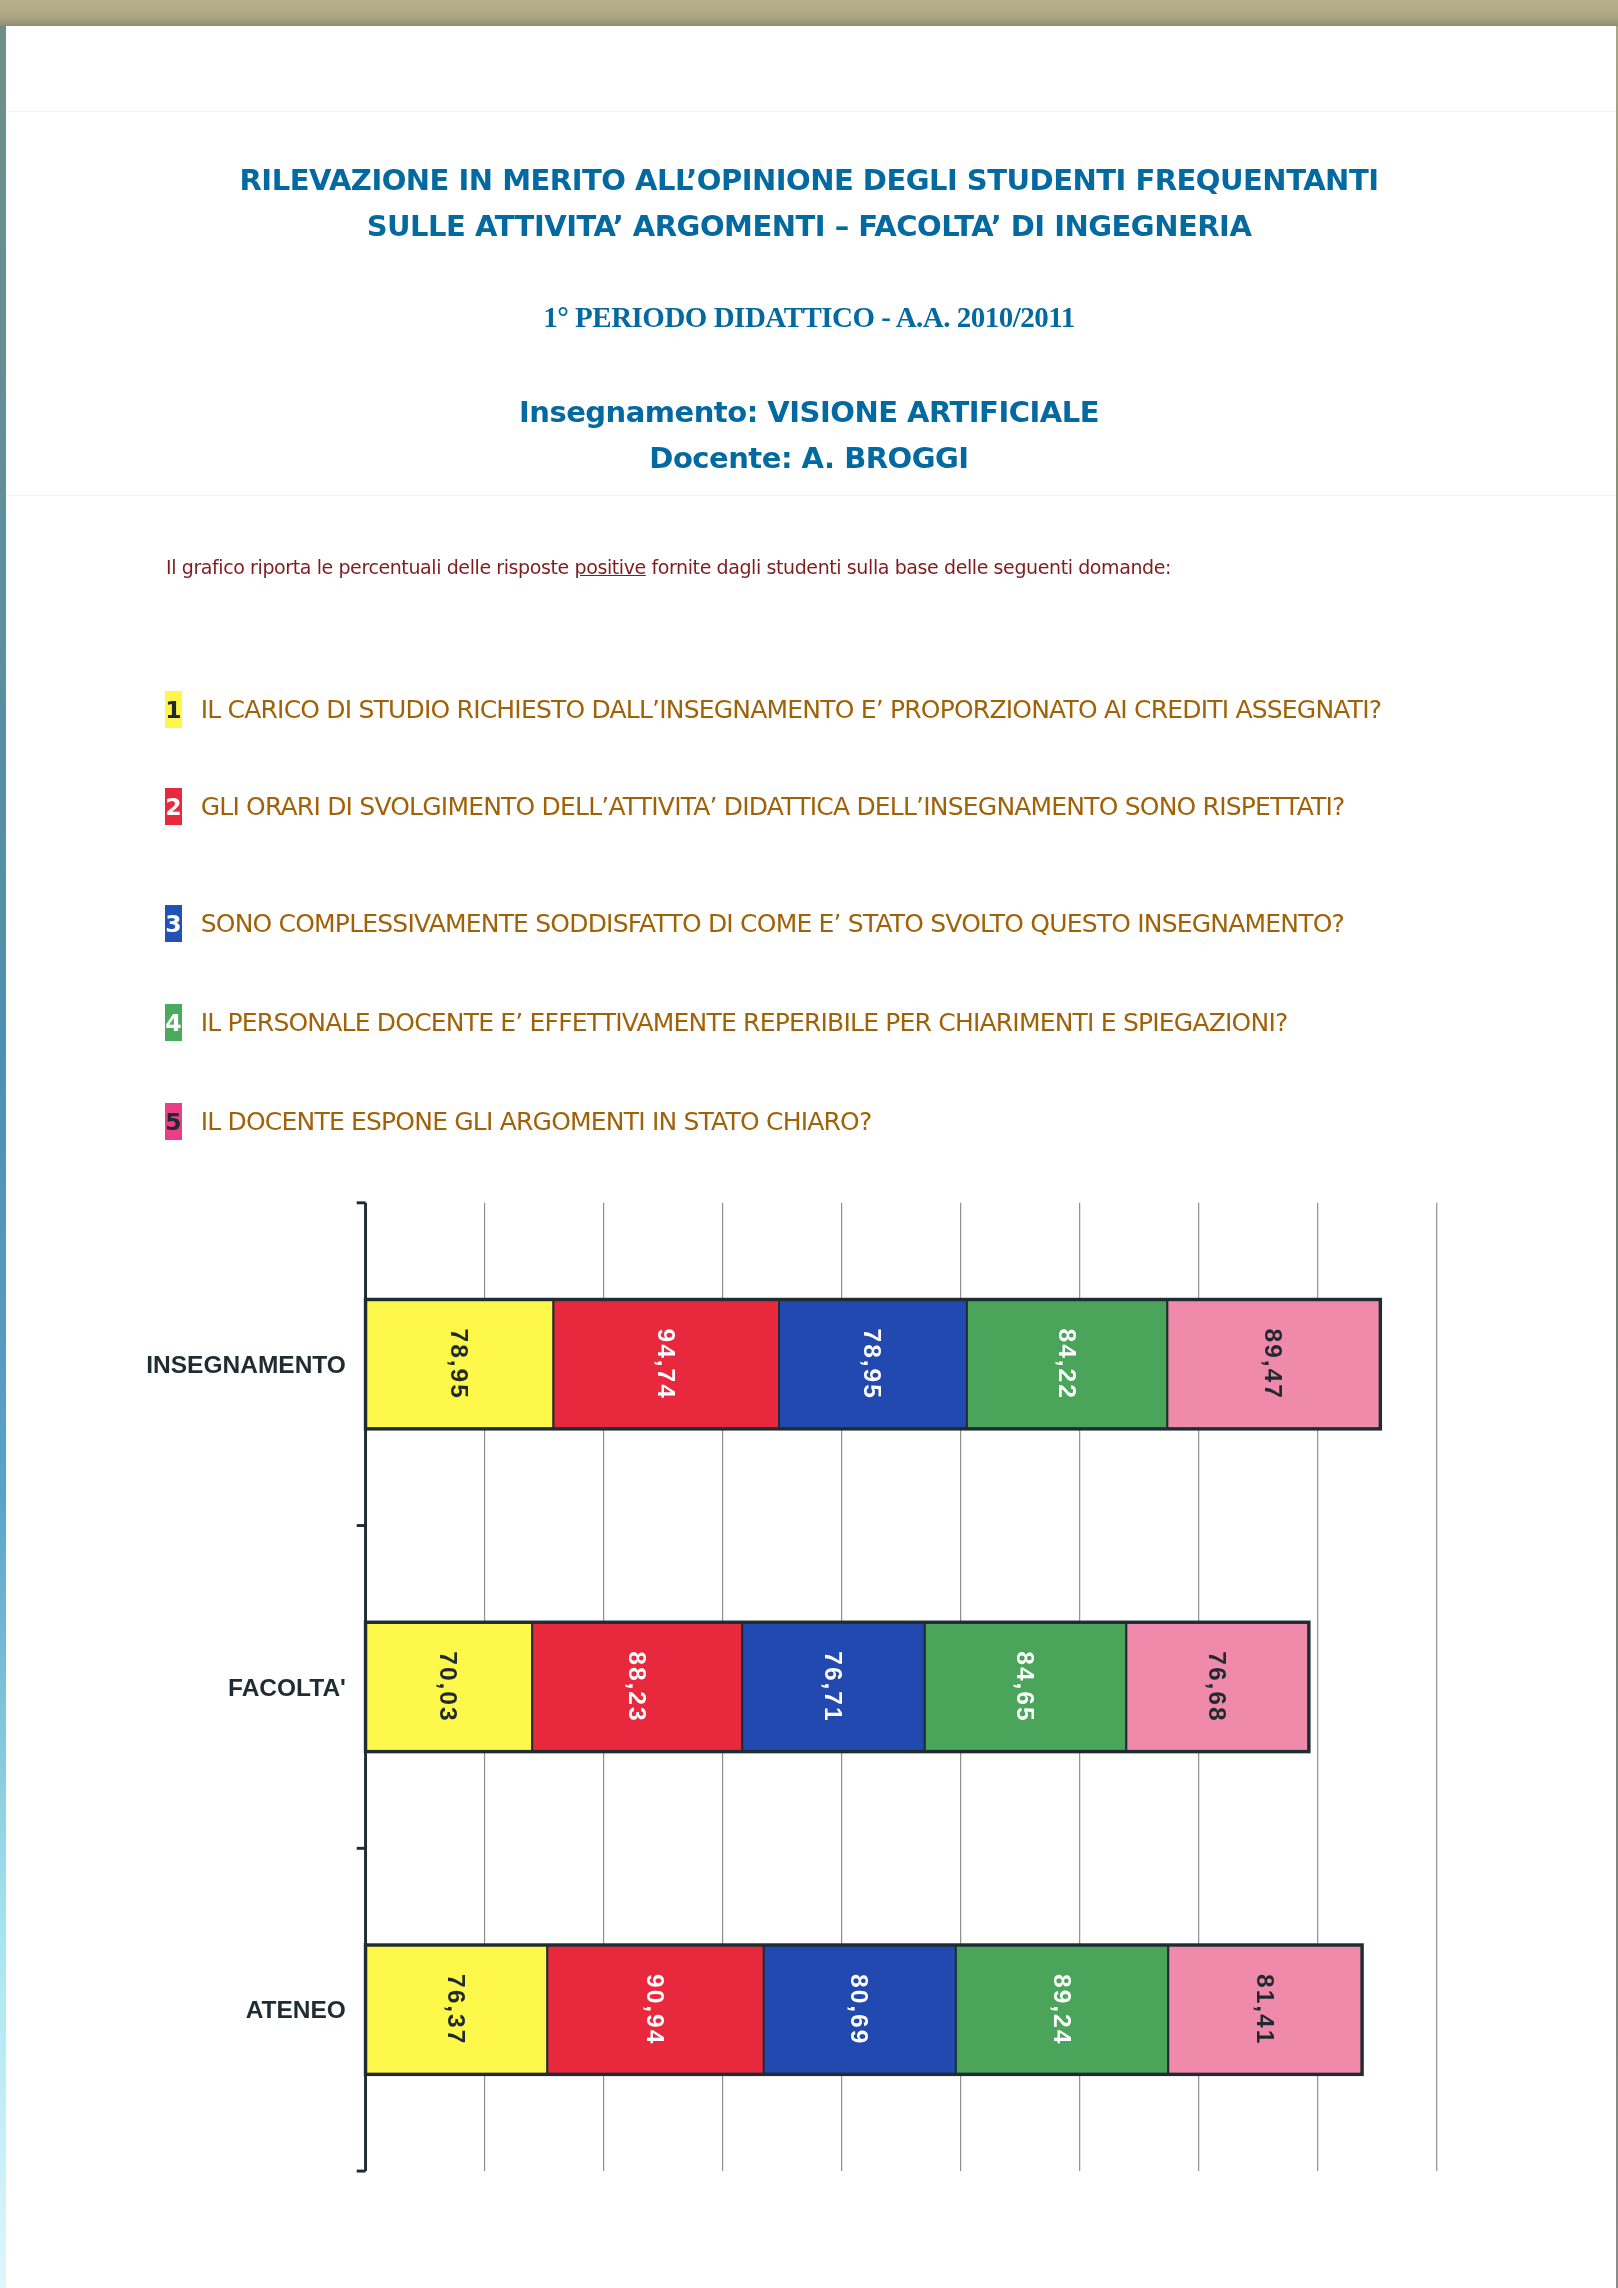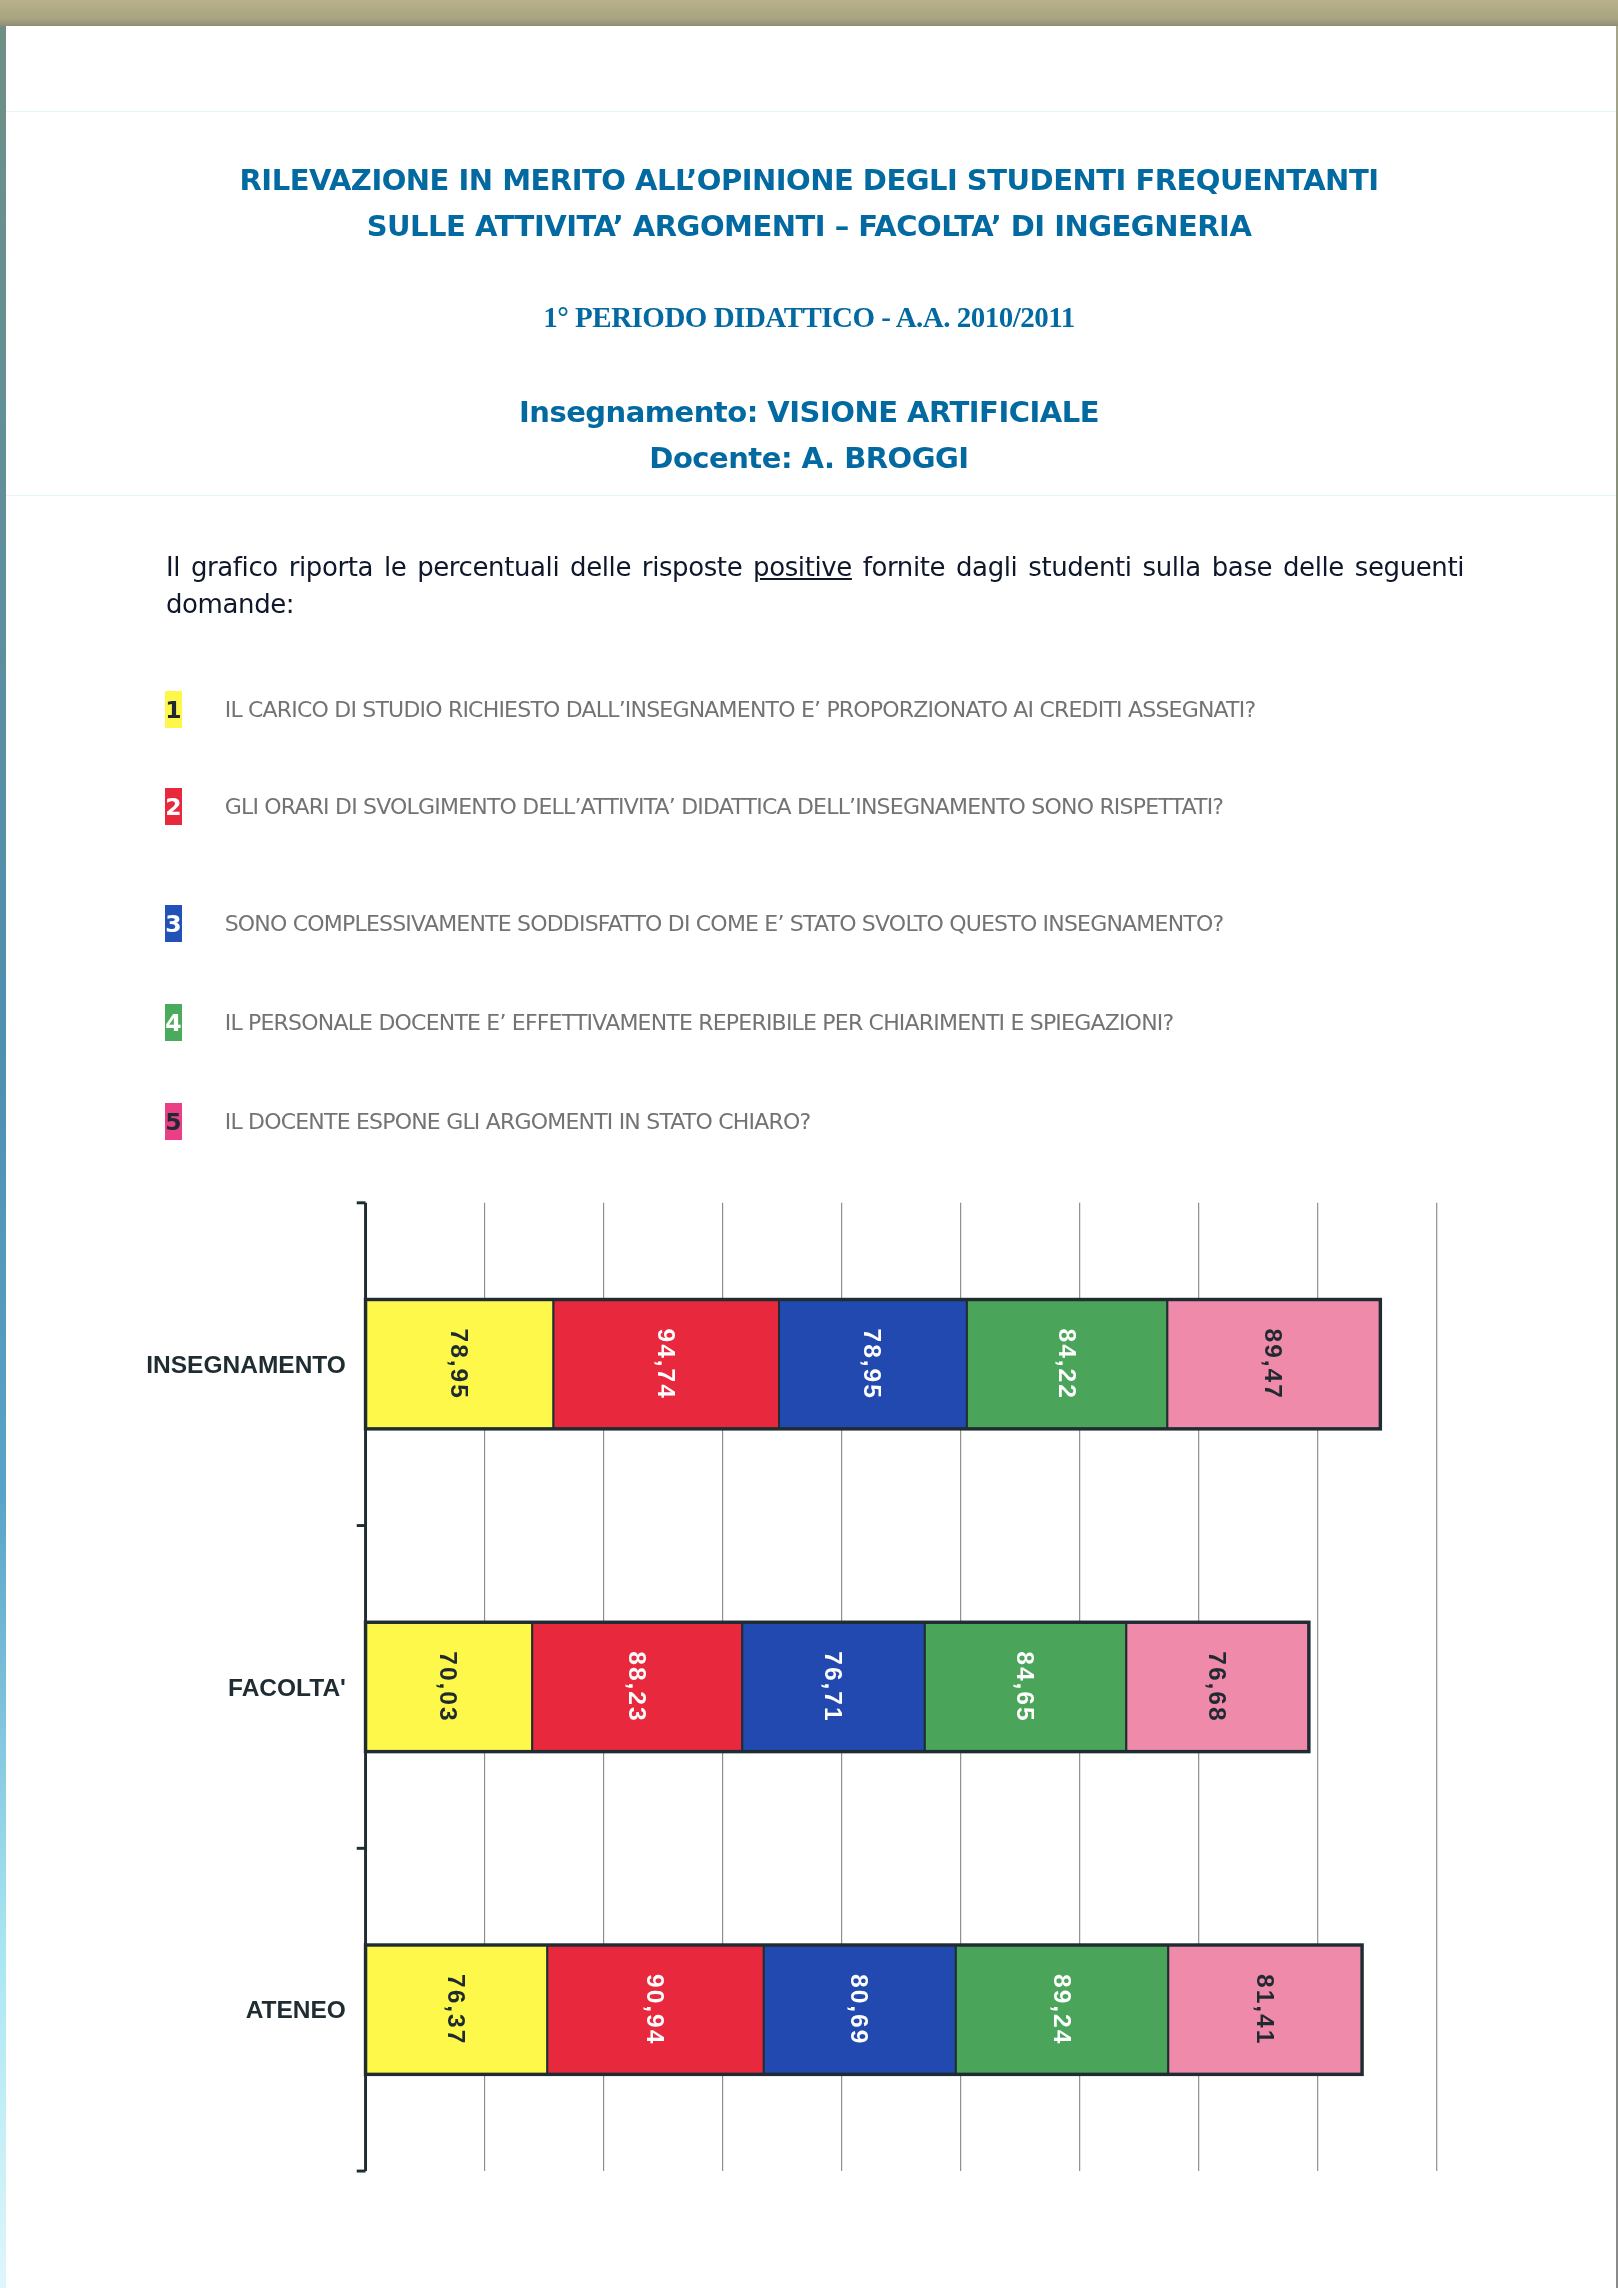--- a/index.html
+++ b/index.html
@@ -3,25 +3,25 @@
 <meta charset="utf-8">
 <style>
   html,body{margin:0;padding:0;}
   body{width:1618px;height:2289px;position:relative;overflow:hidden;background:#ffffff;font-family:"Liberation Sans",sans-serif;color:#1f2a30;}
   .topband{position:absolute;left:0;top:0;width:1618px;height:25.5px;background:linear-gradient(to bottom,#b8b08a,#a9a481 70%,#8f8c74);}
   .leftedge{position:absolute;left:0;top:25.5px;width:5.9px;height:2263px;background:linear-gradient(to bottom,#6f8f86 0%,#4f8fb0 45%,#5aa3c8 65%,#a9e6f2 85%,#dff6fb 100%);}
   .rightedge{position:absolute;right:0;top:25.5px;width:2px;height:2263px;background:linear-gradient(to bottom,#a7a58a,#6a7a6a 40%,#8a8a8a);}
   .faintline{position:absolute;left:5.9px;width:1610px;height:1px;background:#e6f7fb;}
   .hdr{position:absolute;left:0;width:1618px;text-align:center;font-weight:bold;font-family:"DejaVu Sans",sans-serif;color:#0369a1;letter-spacing:-0.5px;}
   .h1{font-size:29px;}
-  .intro{position:absolute;left:166px;top:549px;width:1298px;font-family:"DejaVu Sans",sans-serif;font-size:26px;line-height:37px;text-align:justify;text-align-last:left;color:#0f172a;letter-spacing:-0.4px;}
+  .intro{position:absolute;left:166px;top:549px;width:1298px;font-family:"DejaVu Sans",sans-serif;font-size:19px;line-height:37px;text-align:justify;text-align-last:left;color:#7f1d1d;letter-spacing:-0.4px;}
   .intro u{text-decoration:underline;}
   .q{position:absolute;left:165px;height:39px;display:flex;align-items:center;}
   .qmark{width:16.7px;height:37px;display:flex;align-items:center;justify-content:center;font-family:"DejaVu Sans",sans-serif;font-weight:bold;font-size:23.5px;}
-  .qtext{margin-left:43px;font-family:"DejaVu Sans",sans-serif;font-size:22px;letter-spacing:-0.8px;color:#737373;white-space:nowrap;}
+  .qtext{margin-left:19px;font-family:"DejaVu Sans",sans-serif;font-size:25px;letter-spacing:-0.8px;color:#a16207;white-space:nowrap;}
   #chart{position:absolute;left:0;top:0;}
   .catlabel{font-family:"Liberation Sans",sans-serif;font-weight:bold;font-size:25px;fill:#1f2d33;}
   .vallabel{font-family:"Liberation Sans",sans-serif;font-weight:bold;font-size:25px;letter-spacing:2px;}
 </style>
 </head>
 <body>
 
 <div class="topband"></div>
 <div class="leftedge"></div>
 <div class="rightedge"></div>

